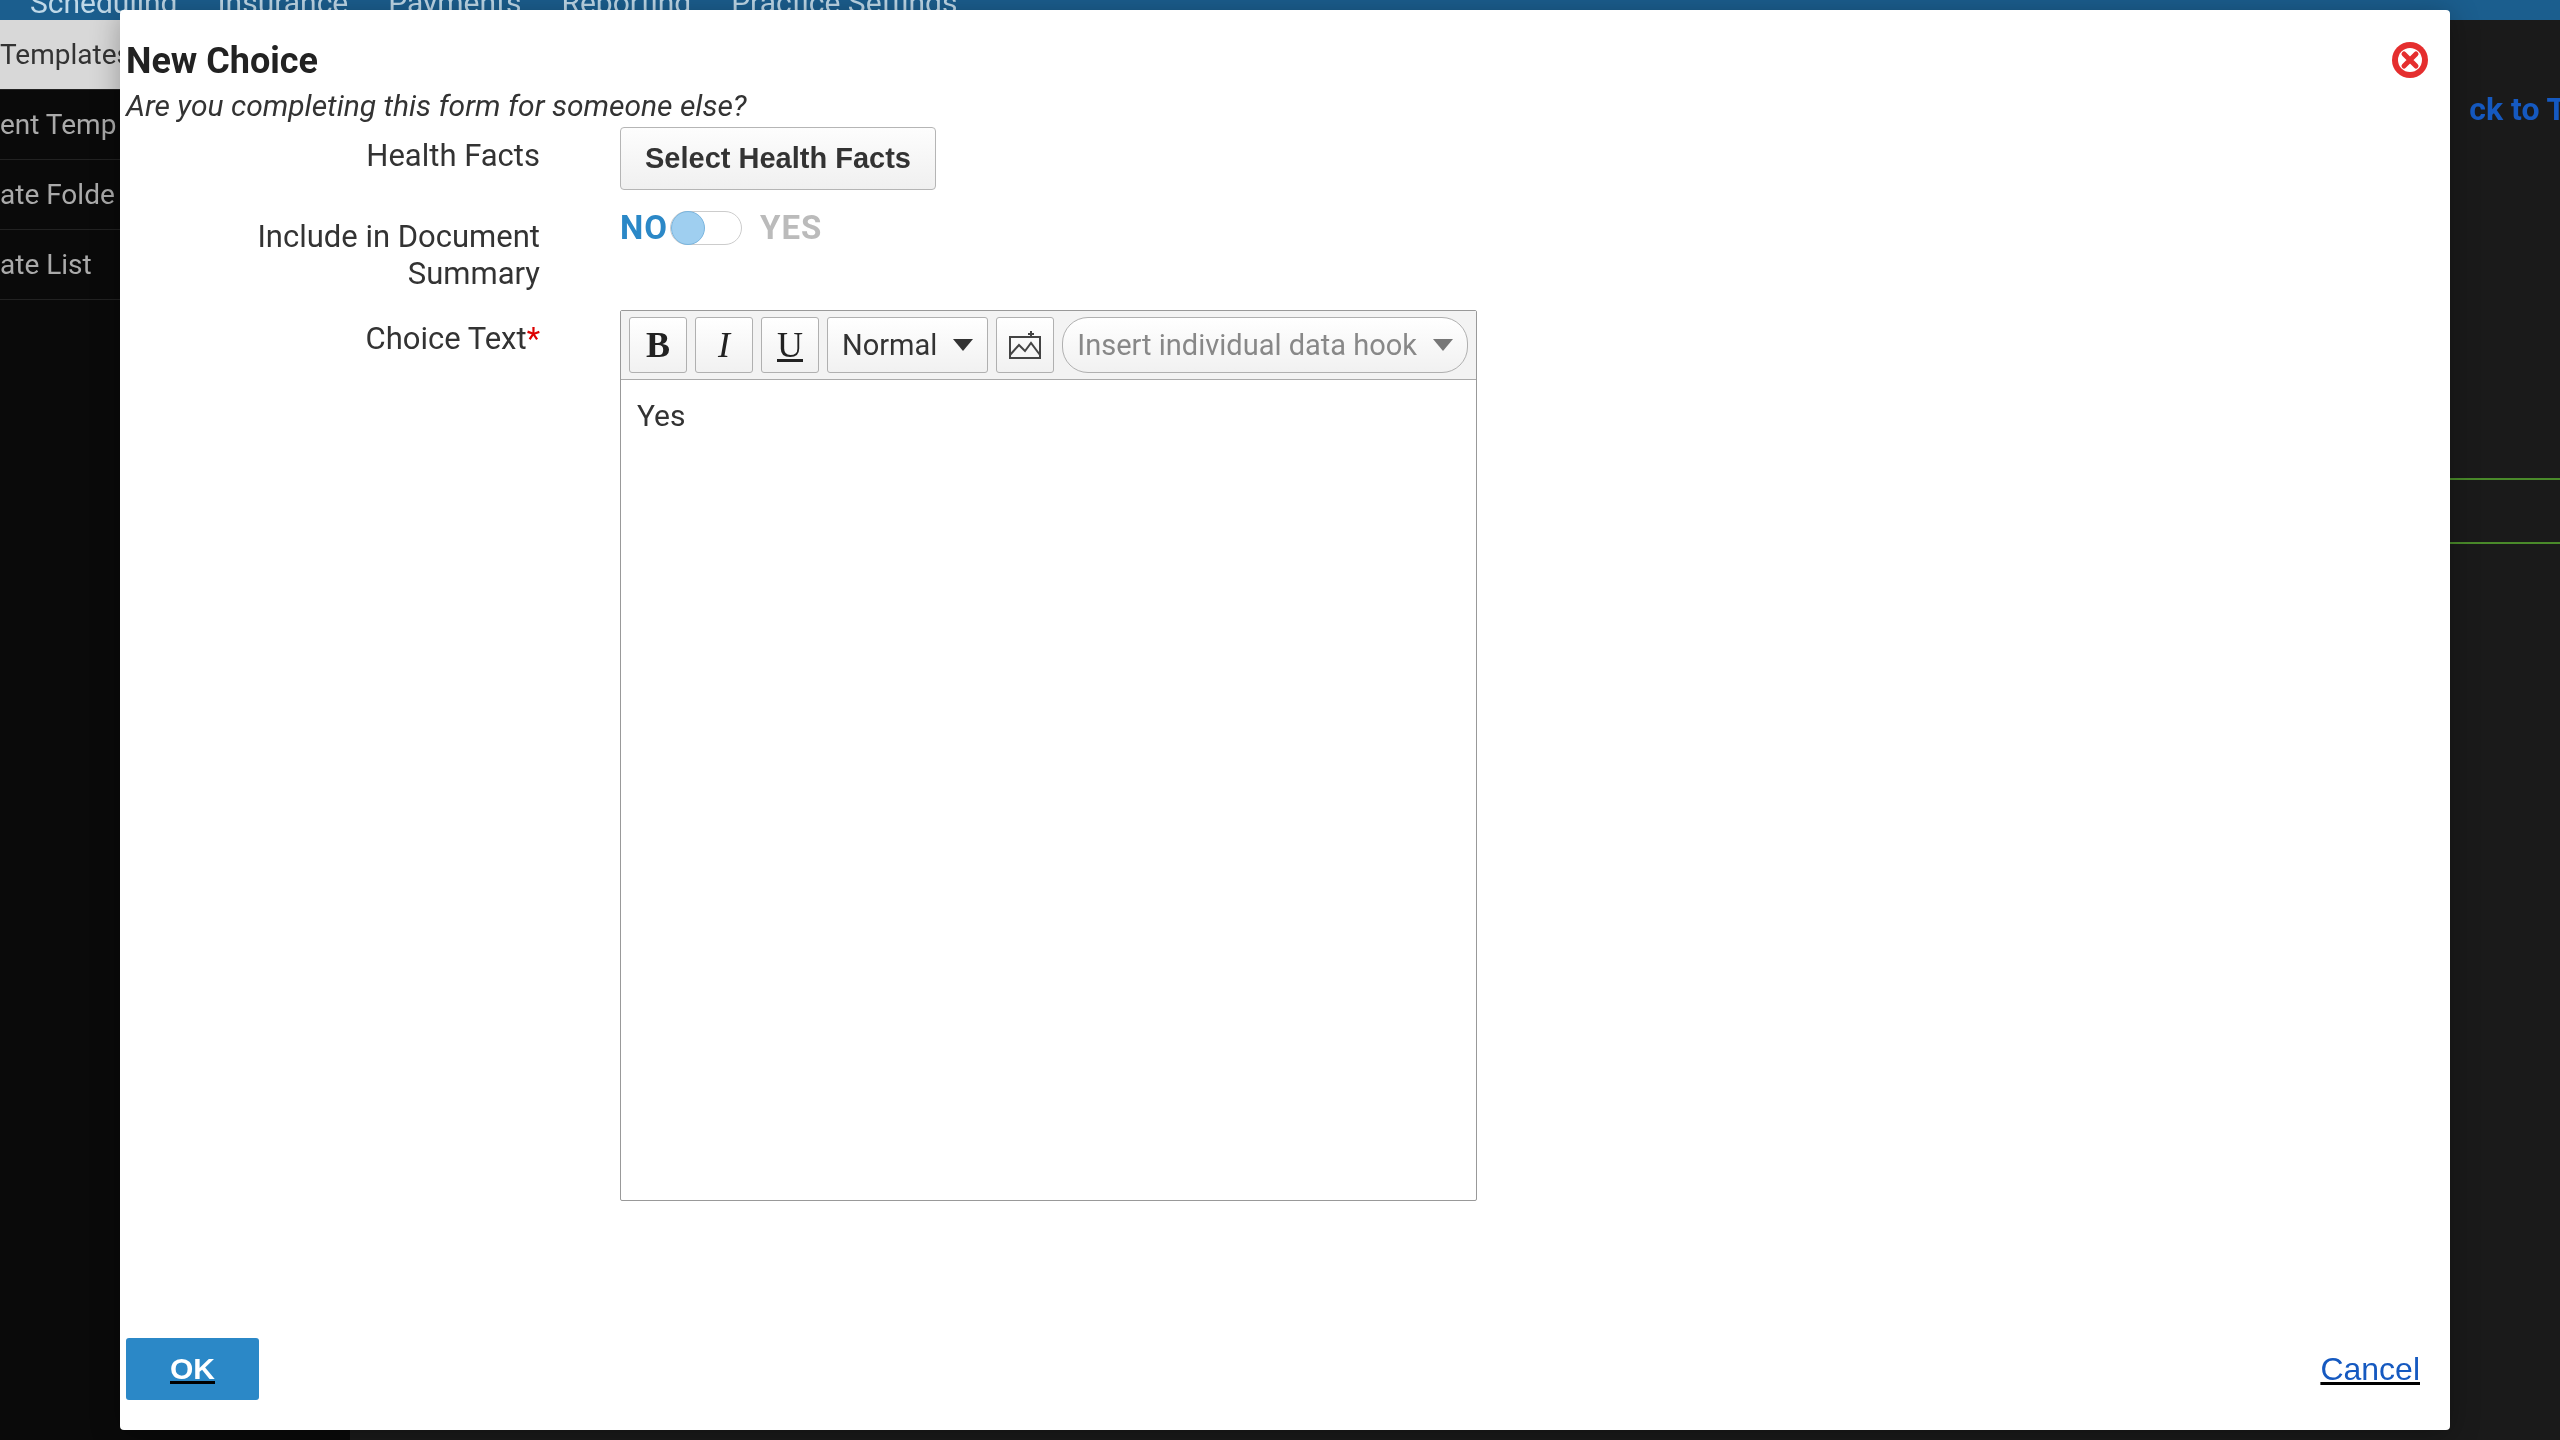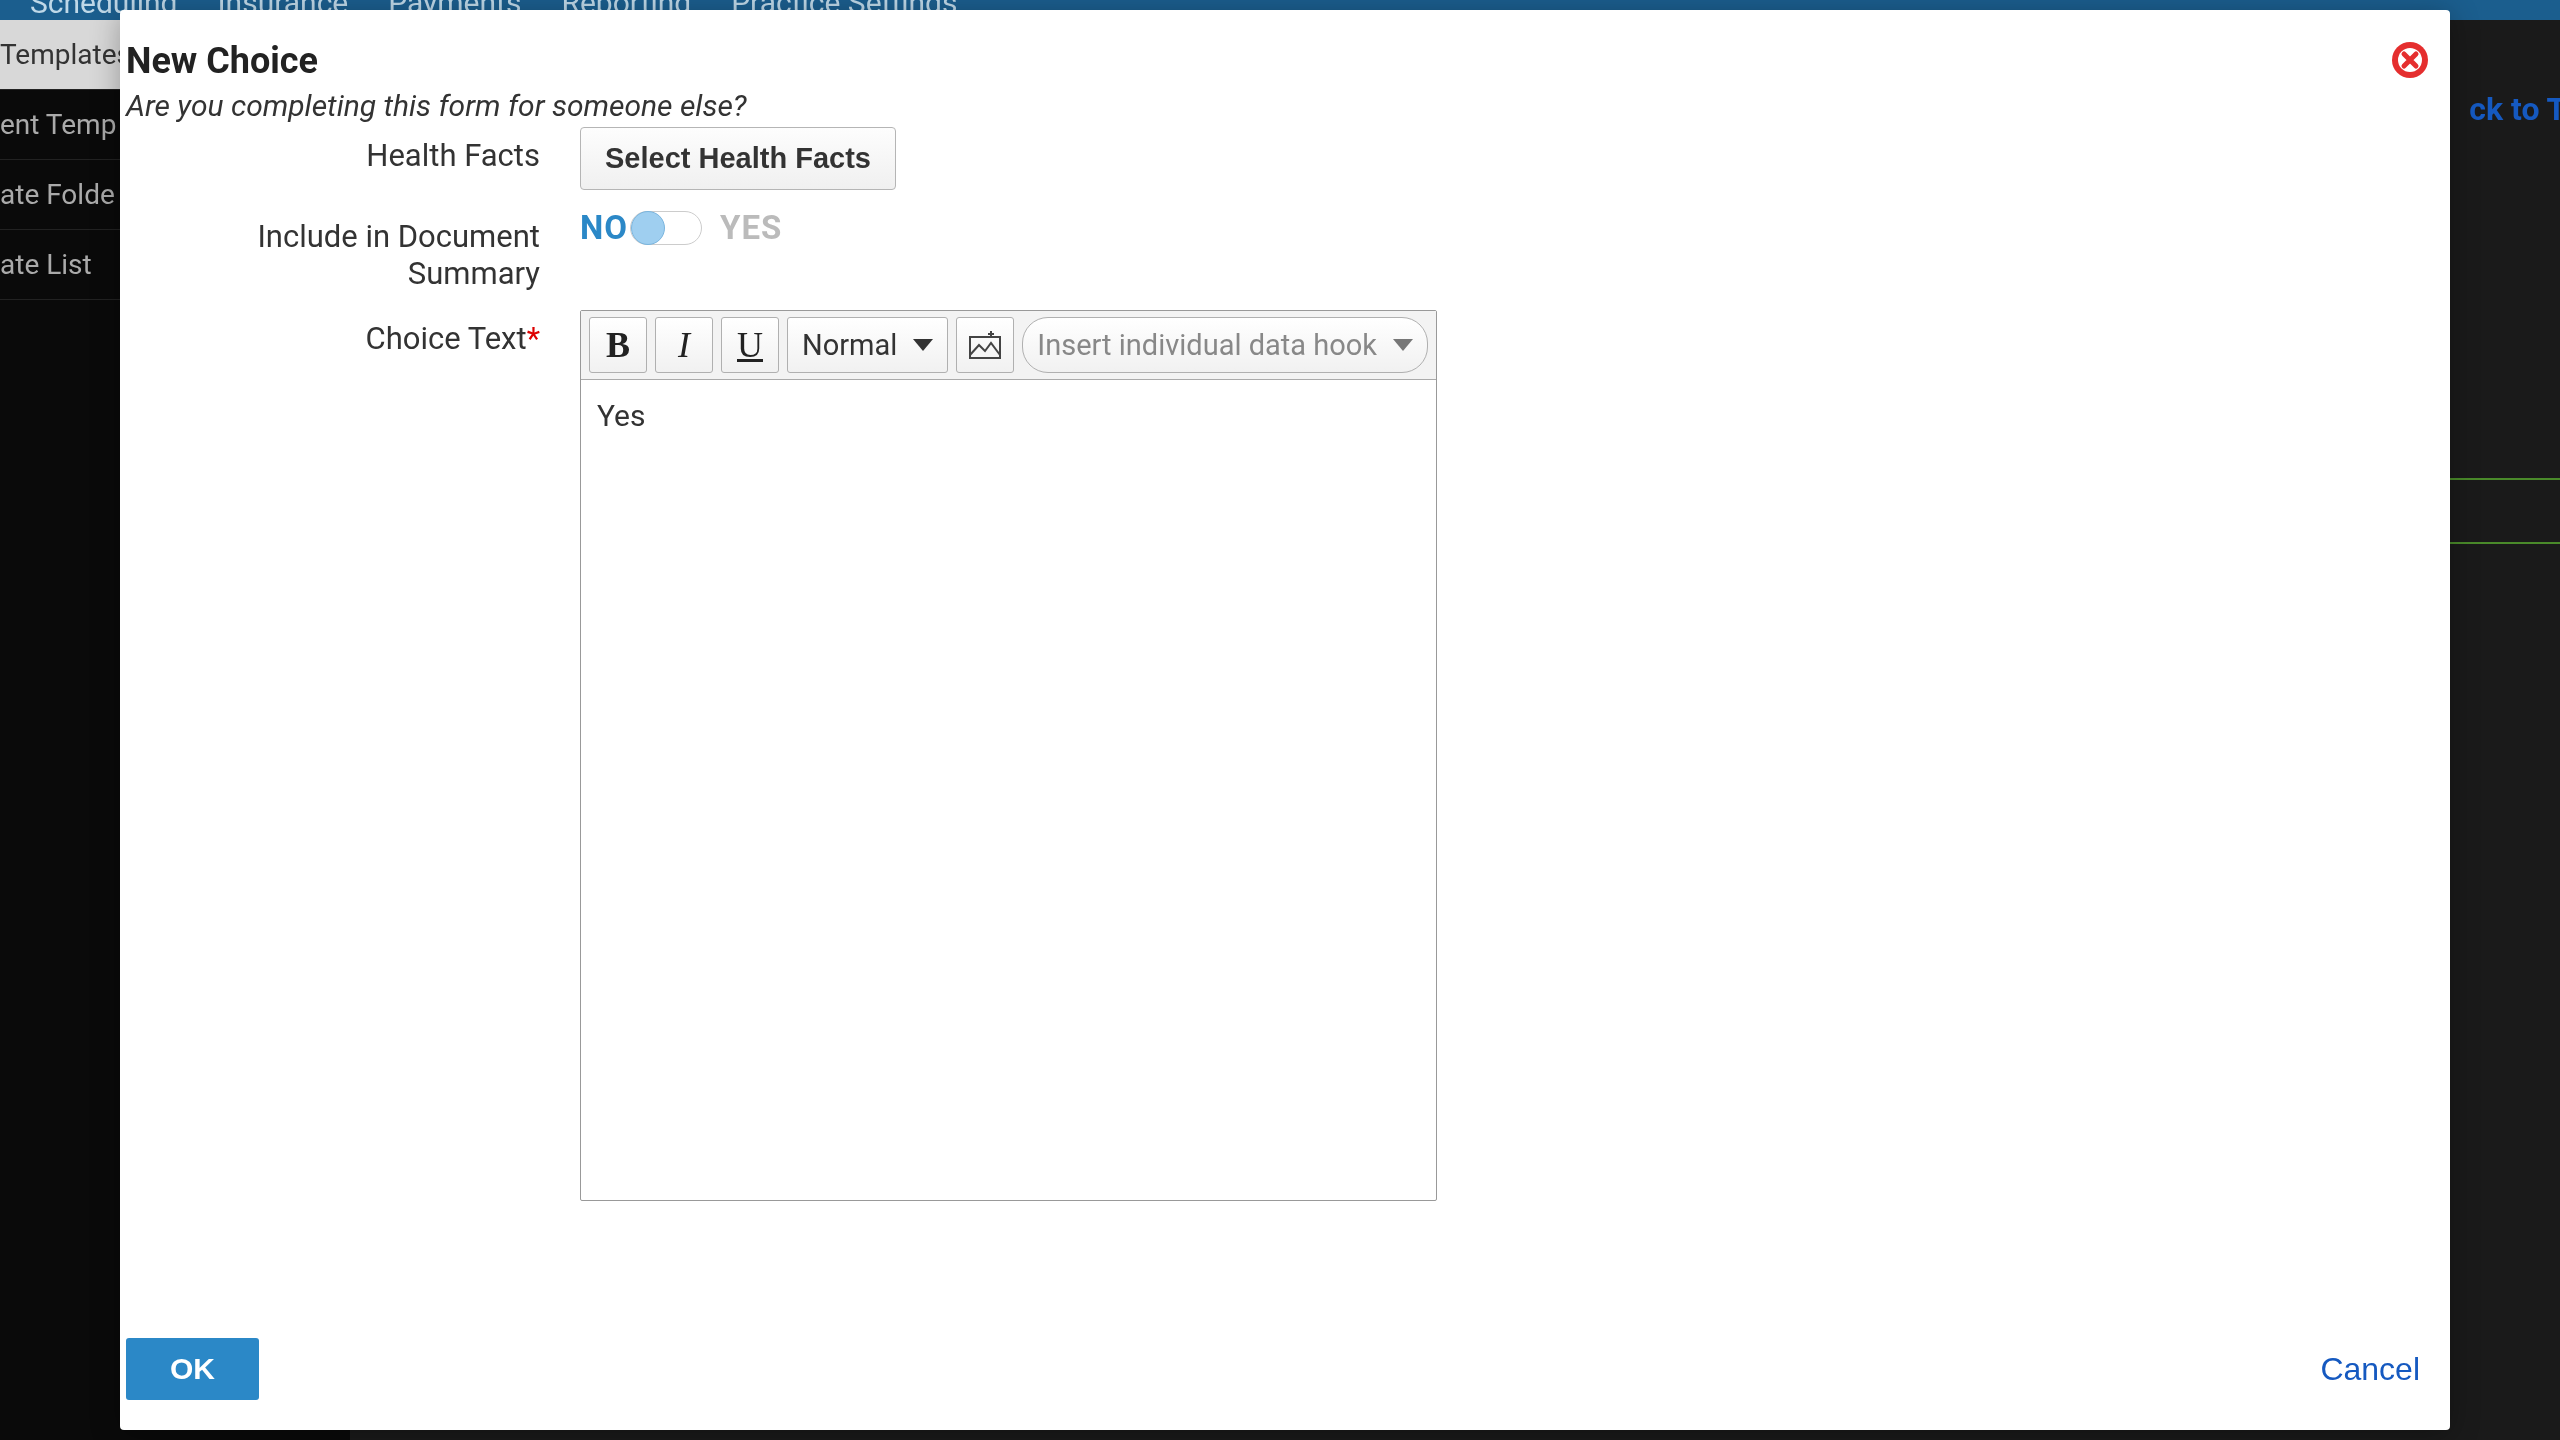--- a/index.html
+++ b/index.html
@@ -101,20 +101,21 @@
       font-style: italic;
       font-size: 30px;
       color: #333;
       padding: 2px 0 10px 6px;
     }
     
     .form-row {
       display: flex;
       align-items: flex-start;
       margin-bottom: 18px;
+      gap: 40px;
     }
     
     .form-label {
       width: 460px;
       text-align: right;
       font-size: 31px;
       color: #333;
       padding-right: 40px;
       padding-top: 10px;
       line-height: 1.2;
@@ -249,20 +250,21 @@
       outline: none;
     }
     
     
     .modal-footer {
       display: flex;
       justify-content: space-between;
       align-items: center;
       padding: 10px 30px 10px 6px;
       margin-top: auto;
+      text-decoration: underline;
     }
     .btn-ok {
       background: #2b88c7;
       color: #fff;
       border: none;
       border-radius: 3px;
       padding: 14px 44px;
       font-size: 30px;
       font-weight: bold;
       cursor: pointer;

